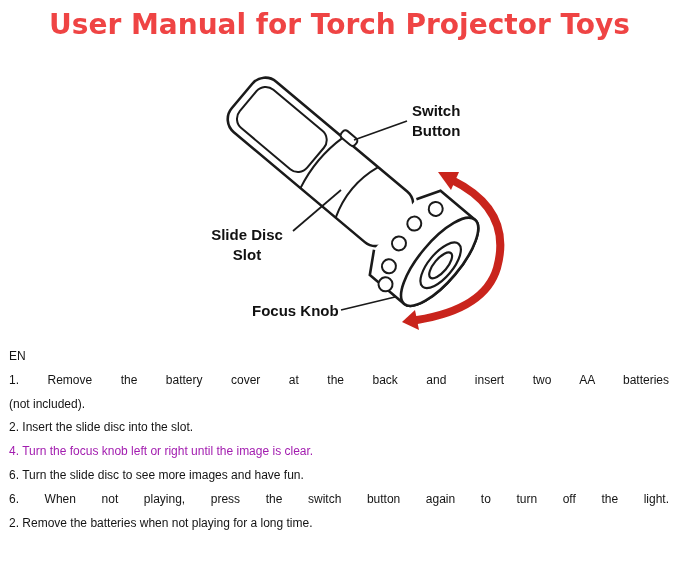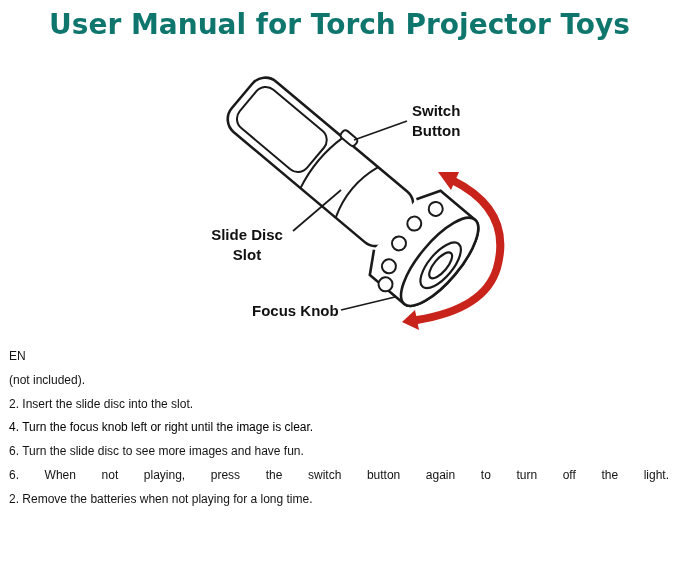--- a/index.html
+++ b/index.html
@@ -9,21 +9,21 @@
   }
   body { font-family: "Liberation Sans", sans-serif; color: #111; }
 
   .title {
     font-family: "DejaVu Sans", sans-serif;
     font-weight: bold;
     font-size: 28px;
     line-height: 37px;
     text-align: center;
     padding-top: 6px;
-    color: #0f766e;
+    color: #ef4444;
     white-space: nowrap;
   }
 
   .diagram { display: block; }
 
   .text-section {
     padding: 2px 10px 0 9px;
     font-size: 12px;
     line-height: 23.8px;
     color: #141414;
@@ -73,19 +73,20 @@
 
   <text x="412" y="116">Switch</text>
   <text x="412" y="136">Button</text>
   <text x="247" y="240" text-anchor="middle">Slide Disc</text>
   <text x="247" y="260" text-anchor="middle">Slot</text>
   <text x="252" y="316">Focus Knob</text>
 </svg>
 
 <div class="text-section">
   <div class="lang">EN</div>
+  <div class="line stretch">1. Remove the battery cover at the back and insert two AA batteries</div>
   <div class="line">(not included).</div>
   <div class="line">2. Insert the slide disc into the slot.</div>
-  <div class="line js-red" style="color: #000000;">4. Turn the focus knob left or right until the image is clear.</div>
+  <div class="line js-red" style="color: #a21caf;">4. Turn the focus knob left or right until the image is clear.</div>
   <div class="line">6. Turn the slide disc to see more images and have fun.</div>
   <div class="line stretch">6. When not playing, press the switch button again to turn off the light.</div>
   <div class="line">2. Remove the batteries when not playing for a long time.</div>
 </div>
 
 </body></html>

